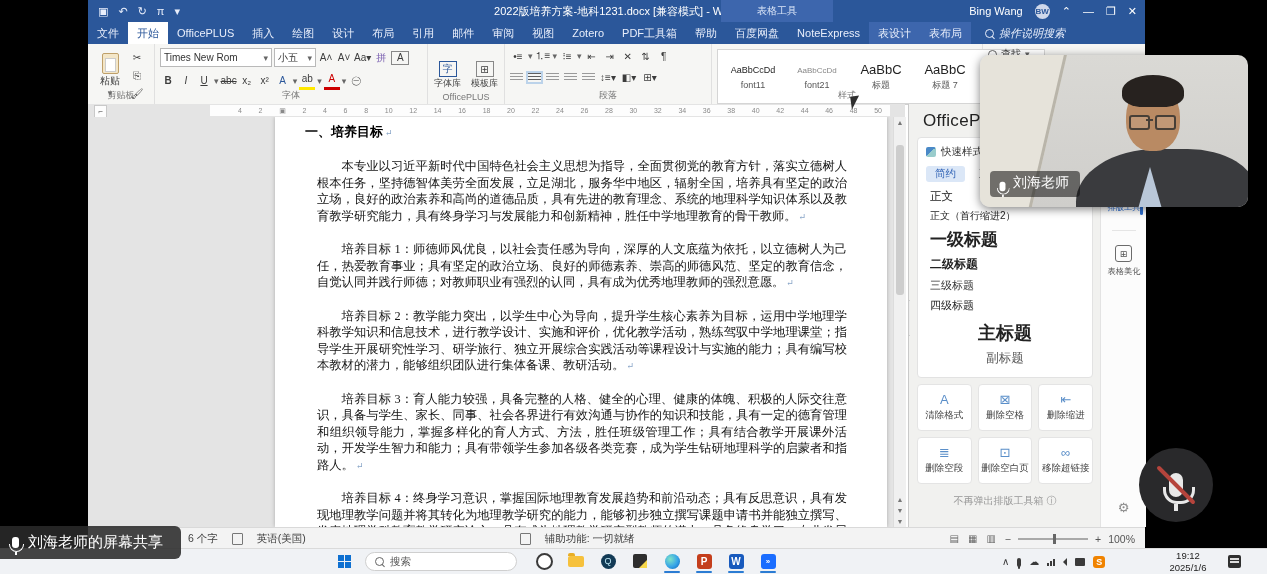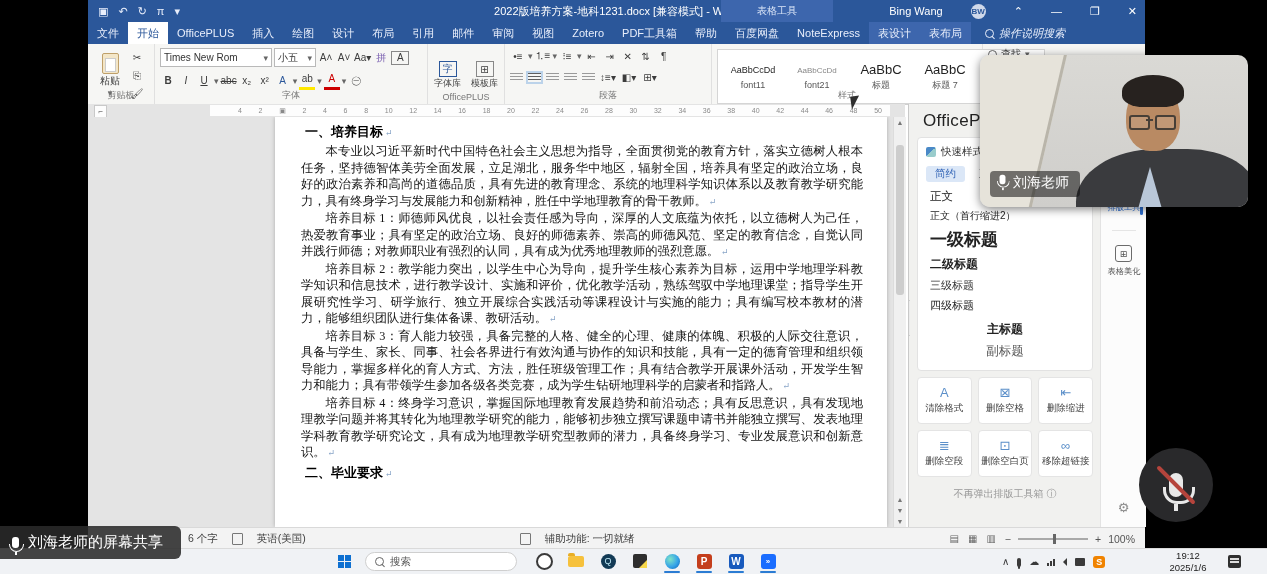--- a/index.html
+++ b/index.html
@@ -7,21 +7,21 @@
          font-family:"Liberation Sans","DejaVu Sans",sans-serif;-webkit-font-smoothing:antialiased;}
   .abs{position:absolute;}
   
   #word{left:88px;top:0;width:1057px;height:548px;background:#fff;}
   
   .titlebar{left:0;top:0;width:100%;height:22px;background:#2b579a;color:#fff;font-size:11px;display:flex;align-items:center;}
   .qat{display:flex;gap:10px;margin-left:10px;font-size:11px;color:#e8eefb;align-items:center;}
   .qat span{cursor:default;}
   .doc-title{position:absolute;left:0;right:0;text-align:center;font-size:11px;color:#fff;pointer-events:none;}
   .ctx-head{position:absolute;left:633px;top:0;width:112px;height:22px;background:#3d66ad;color:#dce6f8;font-size:10px;display:flex;align-items:center;justify-content:center;}
-  .tb-right{position:absolute;right:8px;top:0;height:22px;display:flex;align-items:center;gap:28px;margin-left:18px;}
+  .tb-right{position:absolute;right:8px;top:0;height:22px;display:flex;align-items:center;gap:12px;margin-left:18px;}
   .avatar{width:15px;height:15px;border-radius:50%;background:#cfd8ea;color:#2b579a;font-size:8px;display:flex;align-items:center;justify-content:center;font-weight:bold;}
   .winbtn{font-size:11px;color:#fff;}
   
   .tabrow{left:0;top:22px;width:100%;height:22px;background:#2b579a;display:flex;align-items:stretch;font-size:11px;color:#e8eefb;}
   .tabs{display:flex;align-items:stretch;}
   .tabs .rtab{padding:0 9px;display:flex;align-items:center;cursor:default;}
   .tabs .rtab:nth-child(2){background:#fff;color:#2b579a;}
   .ctxtabs{display:flex;align-items:stretch;background:#3d66ad;}
   .ctxtabs .rtab{padding:0 9px;display:flex;align-items:center;}
   .tellme{display:flex;align-items:center;gap:5px;margin-left:14px;color:#e8eefb;font-style:italic;}
@@ -60,21 +60,21 @@
   .ruler{left:0;top:104px;width:817px;height:13px;background:#e4e4e4;}
   .ruler-in{position:absolute;left:122px;right:15px;top:1px;bottom:1px;background:#fdfdfd;display:flex;align-items:center;}
   .rnums{position:absolute;left:28px;right:8px;display:flex;justify-content:space-between;font-size:7px;color:#8a8a8a;}
   .tabsel{position:absolute;left:6px;top:1px;width:11px;height:11px;background:#fdfdfd;border:1px solid #c9c9c9;font-size:8px;color:#777;text-align:center;line-height:11px;}
   
   .docarea{left:0;top:117px;width:817px;height:410px;background:#e4e4e4;overflow:hidden;}
   .page{position:absolute;left:187px;top:0;width:612px;height:410px;background:#fff;box-shadow:0 0 4px rgba(0,0,0,.25);}
   .ptext{position:absolute;left:26px;right:24px;top:4px;font-family:"Liberation Serif","DejaVu Serif",serif;
          font-size:12.3px;line-height:16.5px;color:#141414;text-align:justify;}
   .ptext h3{margin:2px 0 1px 4px;font-size:13px;line-height:17px;color:#000;}
-  .ptext p{margin:0;text-indent:2em;}
+  .ptext p{margin:16px;text-indent:2em;}
   .ptext p:after{content:"↵";color:#8aa6c8;font-size:9px;margin-left:2px;}
   .ptext h3:after{content:"↵";color:#8aa6c8;font-size:9px;font-weight:normal;margin-left:2px;}
   
   .vscroll{left:805px;top:117px;width:12px;height:410px;background:#f0f0f0;border-left:1px solid #dcdcdc;font-size:7px;color:#777;text-align:center;}
   .vthumb{position:absolute;left:2px;top:28px;width:8px;height:150px;background:#cdcdcd;border-radius:3px;}
   .vbtn{position:absolute;left:0;width:12px;height:11px;line-height:11px;}
   
   .panel{left:820px;top:104px;width:192px;height:423px;background:#f1f1ef;border-left:1px solid #c9c9c9;overflow:hidden;}
   .ptitle{font-size:17px;color:#222;padding:7px 0 4px 14px;letter-spacing:.3px;}
   .pcard{background:#fff;border:1px solid #e2e2e2;border-radius:4px;margin:2px 8px 6px 8px;padding:7px 8px;}
@@ -83,21 +83,21 @@
   .ptabs{display:flex;gap:8px;margin:7px 0 4px 0;font-size:10.5px;color:#555;}
   .ptab1{background:#dbe7f7;color:#2f62b5;padding:1px 9px;border-radius:3px;}
   .ptab2{padding:1px 6px;}
   .pstyles span{display:block;padding:2.5px 4px;color:#222;cursor:default;}
   .pstyles span:nth-child(1){font-size:11.5px;}
   .pstyles span:nth-child(2){font-size:10px;}
   .pstyles span:nth-child(3){font-size:17px;font-weight:bold;}
   .pstyles span:nth-child(4){font-size:12px;font-weight:bold;}
   .pstyles span:nth-child(5){font-size:11px;color:#333;}
   .pstyles span:nth-child(6){font-size:11px;}
-  .pstyles span:nth-child(7){font-size:12px;font-weight:bold;text-align:center;padding-top:6px;}
+  .pstyles span:nth-child(7){font-size:18px;font-weight:bold;text-align:center;padding-top:6px;}
   .pstyles span:nth-child(8){font-size:12.5px;text-align:center;color:#555;}
   .btngrid{display:grid;grid-template-columns:repeat(3,1fr);gap:6px;margin:0 8px;}
   .pbtn{background:#fff;border:1px solid #e4e4e4;border-radius:4px;height:45px;display:flex;flex-direction:column;align-items:center;justify-content:center;gap:3px;cursor:default;}
   .pbtn .g{font-size:13px;color:#5b8fc9;line-height:13px;}
   .pbtn .l{font-size:9.5px;color:#444;}
   .pfoot{text-align:center;font-size:10px;color:#979797;margin-top:10px;}
   .collapse{position:absolute;left:-12px;top:196px;width:12px;height:34px;background:#ececec;border:1px solid #cfcfcf;border-right:none;border-radius:6px 0 0 6px;font-size:7px;color:#555;display:flex;align-items:center;justify-content:center;}
   
   .sidetool{left:1012px;top:104px;width:45px;height:423px;background:#fcfcfc;border-left:1px solid #e3e3e3;}
   .stitem{display:flex;flex-direction:column;align-items:center;gap:3px;margin-top:22px;position:relative;cursor:default;}
@@ -154,21 +154,21 @@
   .micglyph:before{content:"";position:absolute;left:2.5px;top:15px;width:2px;height:3px;background:#fff;}
   .webcam{left:980px;top:55px;width:268px;height:152px;border-radius:10px;overflow:hidden;background:linear-gradient(#dad9d5,#cfcecb);z-index:40;box-shadow:0 2px 10px rgba(0,0,0,.5);}
   .door{position:absolute;left:-28px;top:-34px;width:92px;height:230px;background:#e6e3da;border-right:3px solid #b9b5aa;transform:rotate(13deg);}
   .torso{position:absolute;left:96px;top:94px;width:180px;height:70px;background:#3a3b3e;border-radius:45% 38% 0 0/75% 60% 0 0;}
   .shirt{position:absolute;left:158px;top:112px;width:24px;height:42px;background:#b9c7d8;clip-path:polygon(50% 0,100% 100%,0 100%);}
   .head{position:absolute;left:146px;top:30px;width:54px;height:66px;background:#b98a63;border-radius:48% 48% 44% 44%;}
   .hair{position:absolute;left:142px;top:20px;width:62px;height:32px;background:#27221f;border-radius:50% 50% 35% 35%;}
   .glasses{position:absolute;left:149px;top:60px;display:flex;gap:5px;align-items:center;}
   .glasses i{width:17px;height:11px;border:2px solid #473f37;border-radius:3px;display:block;background:rgba(255,255,255,.12);}
   .glasses:after{content:"";position:absolute;left:17px;top:4px;width:7px;height:2px;background:#473f37;}
-  .campill{position:absolute;left:10px;bottom:10px;display:flex;align-items:flex-start;gap:7px;background:rgba(15,15,15,.55);border-radius:4px;padding:3px 11px 5px 9px;color:#fff;font-size:14px;}
+  .campill{position:absolute;left:10px;bottom:10px;display:flex;align-items:flex-end;gap:7px;background:rgba(15,15,15,.55);border-radius:4px;padding:3px 11px 5px 9px;color:#fff;font-size:14px;}
   .micmute{left:1139px;top:448px;width:74px;height:74px;border-radius:50%;background:#29292b;z-index:35;display:flex;align-items:center;justify-content:center;}
   .micbig{width:14px;height:24px;background:#e8e8e8;border-radius:7px;position:relative;}
   .micbig:after{content:"";position:absolute;left:-6px;top:14px;width:26px;height:14px;border:3px solid #e8e8e8;border-top:none;border-radius:0 0 14px 14px;}
   .micbig:before{content:"";position:absolute;left:5px;top:31px;width:4px;height:7px;background:#e8e8e8;}
   .slash{position:absolute;width:52px;height:4px;background:#b5443c;transform:rotate(45deg);border-radius:2px;}
   .cursor{left:851px;top:96px;width:0;height:0;border-left:9px solid #2f2f2f;border-bottom:13px solid transparent;transform:rotate(-8deg);z-index:50;}
 </style>
 </head>
 <body>
 

